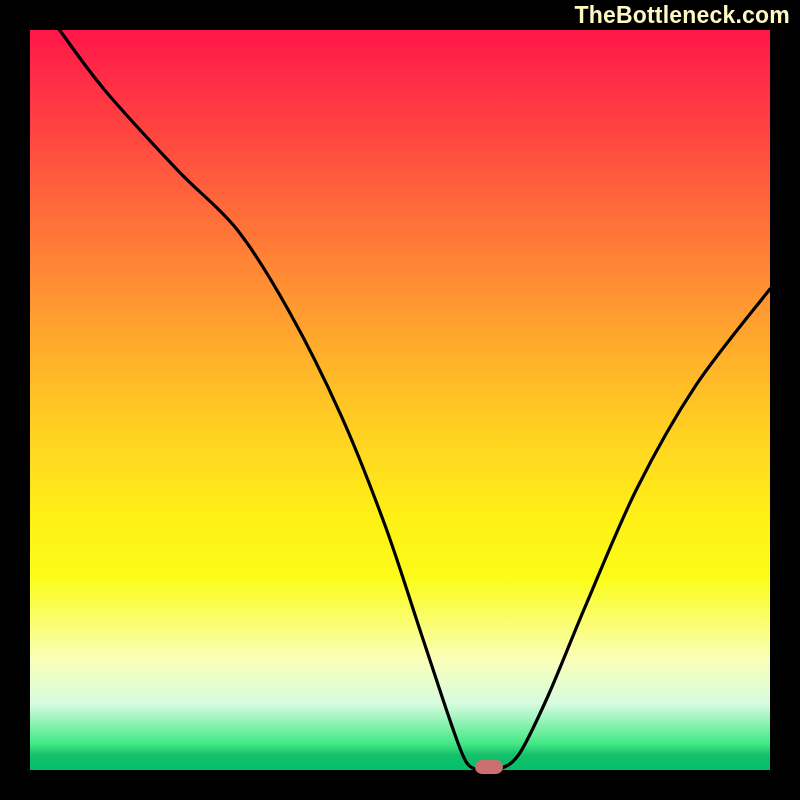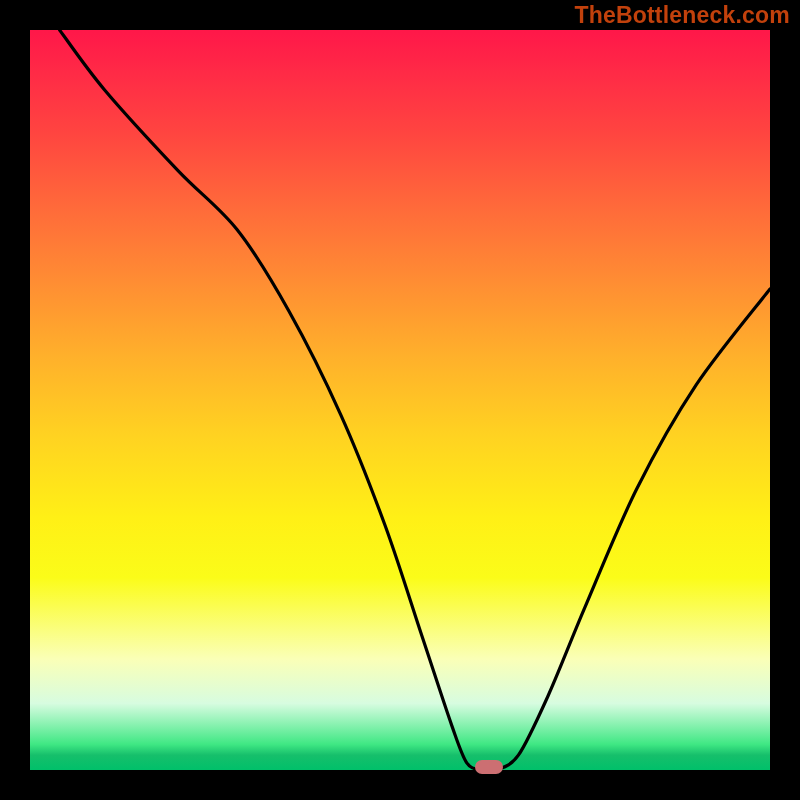--- a/index.html
+++ b/index.html
@@ -14,21 +14,21 @@
   .frame {
     position: relative;
     width: 800px;
     height: 800px;
     background: #000;
   }
   .watermark {
     position: absolute;
     top: 2px;
     right: 10px;
-    color: #c2410c;
+    color: #fef9c3;
     font-size: 23px;
     font-weight: 600;
     letter-spacing: 0.2px;
     z-index: 10;
   }
   .plot-area {
     position: absolute;
     left: 30px;
     top: 30px;
     width: 740px;

